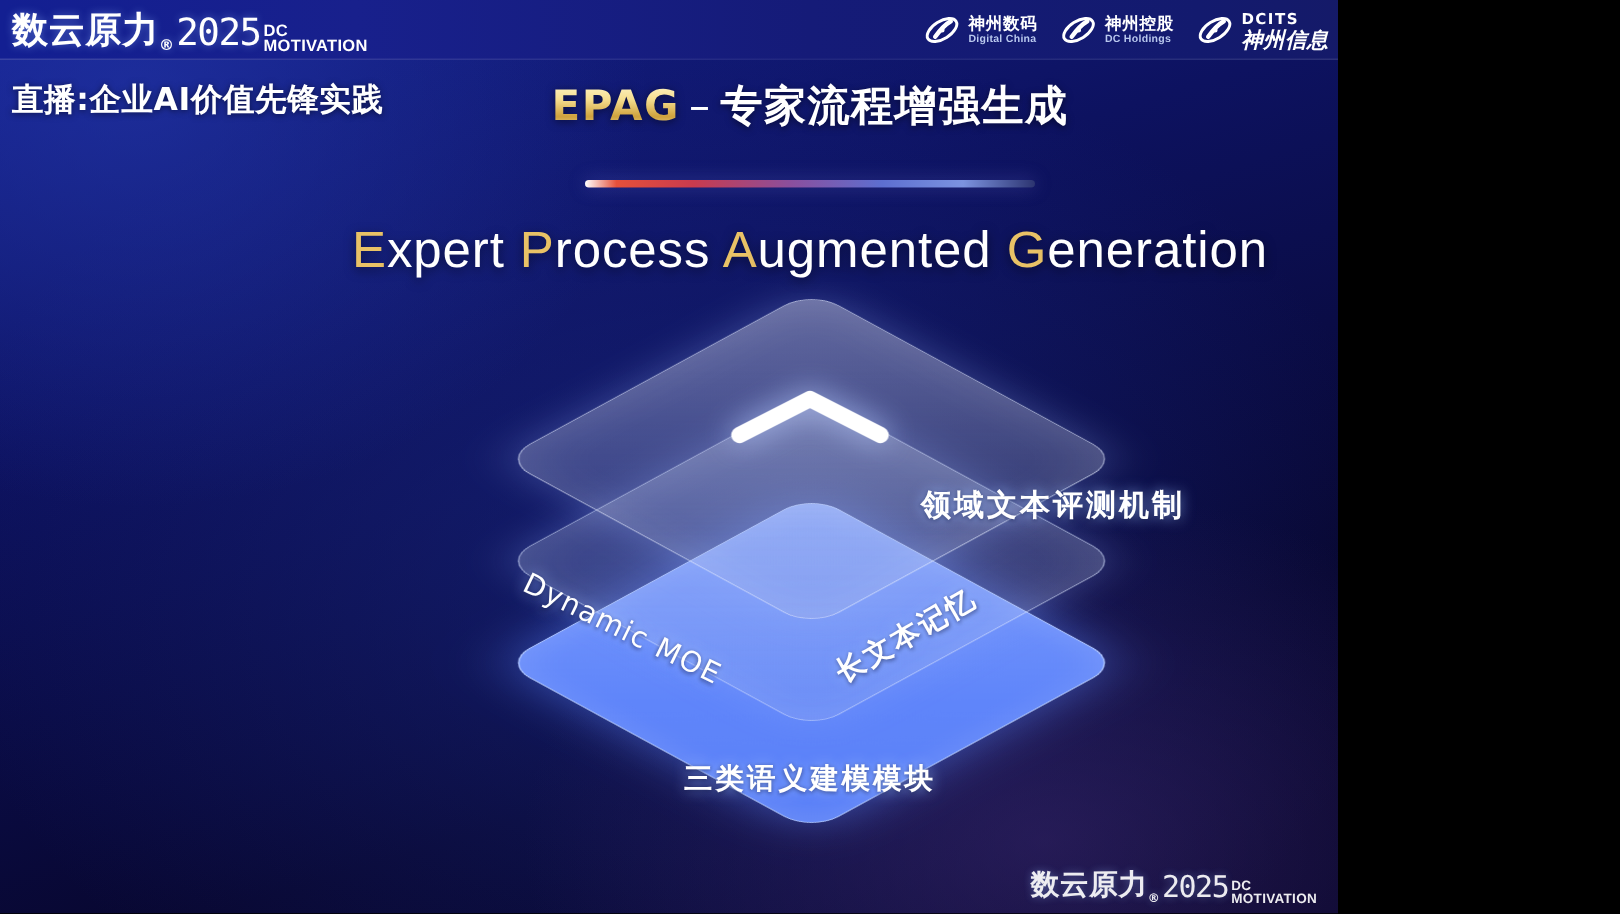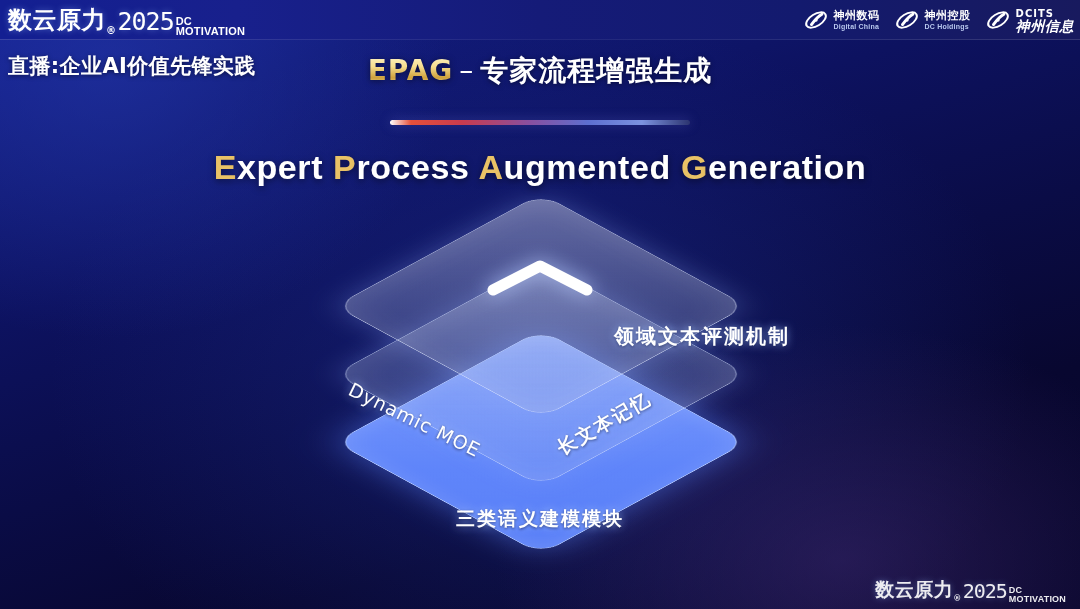--- a/index.html
+++ b/index.html
@@ -2,21 +2,21 @@
 <html><head>
 <meta charset="utf-8">
 <style>
   html,body{margin:0;padding:0;background:#000;}
   body{
     font-family:"Liberation Sans","DejaVu Sans",sans-serif;
     -webkit-font-smoothing:antialiased;
   }
   #slide{
     position:relative;
-    width:1080px;height:609px;
+    width:892px;height:609px;
     overflow:hidden;
     background:
       radial-gradient(ellipse 560px 380px at 78% 92%, rgba(60,40,110,.55) 0%, rgba(60,40,110,0) 62%),
       radial-gradient(ellipse 520px 420px at 10% 10%, rgba(36,56,170,.58) 0%, rgba(36,56,170,0) 66%),
       radial-gradient(ellipse 700px 520px at 50% 62%, rgba(30,48,150,.45) 0%, rgba(20,26,90,0) 70%),
       linear-gradient(163deg,#142094 0%,#111a78 16%,#0d1260 34%,#0a0c46 55%,#080730 74%,#070529 100%);
   }
 
   
   .header{
@@ -110,21 +110,21 @@
   #divider{
     position:absolute;left:390px;top:120px;width:300px;height:5px;border-radius:3px;z-index:20;
     background:linear-gradient(90deg,#ffffff 0%,#e5503a 7%,#c93b4e 24%,#8a4f9e 46%,#5d6fd0 66%,#7c93e0 84%,#2c3470 100%);
     box-shadow:0 0 12px rgba(120,120,220,.35);
   }
 
   
   #subtitle{
     position:absolute;left:0;top:148px;width:1080px;text-align:center;z-index:20;
     font-family:"Liberation Sans","DejaVu Sans",sans-serif;
-    font-size:34px;font-weight:700;letter-spacing:.6px;white-space:nowrap;
+    font-size:34px;font-weight:400;letter-spacing:.6px;white-space:nowrap;
     color:#ffffff;text-shadow:0 2px 7px rgba(0,0,0,.5);
     pointer-events:none;
   }
   #subtitle .gold{color:#e9c266;}
 
   
   #stack{
     position:absolute;left:290px;top:222px;width:500px;height:350px;z-index:15;
   }
   .layer{position:absolute;left:0;top:0;width:500px;height:350px;}

